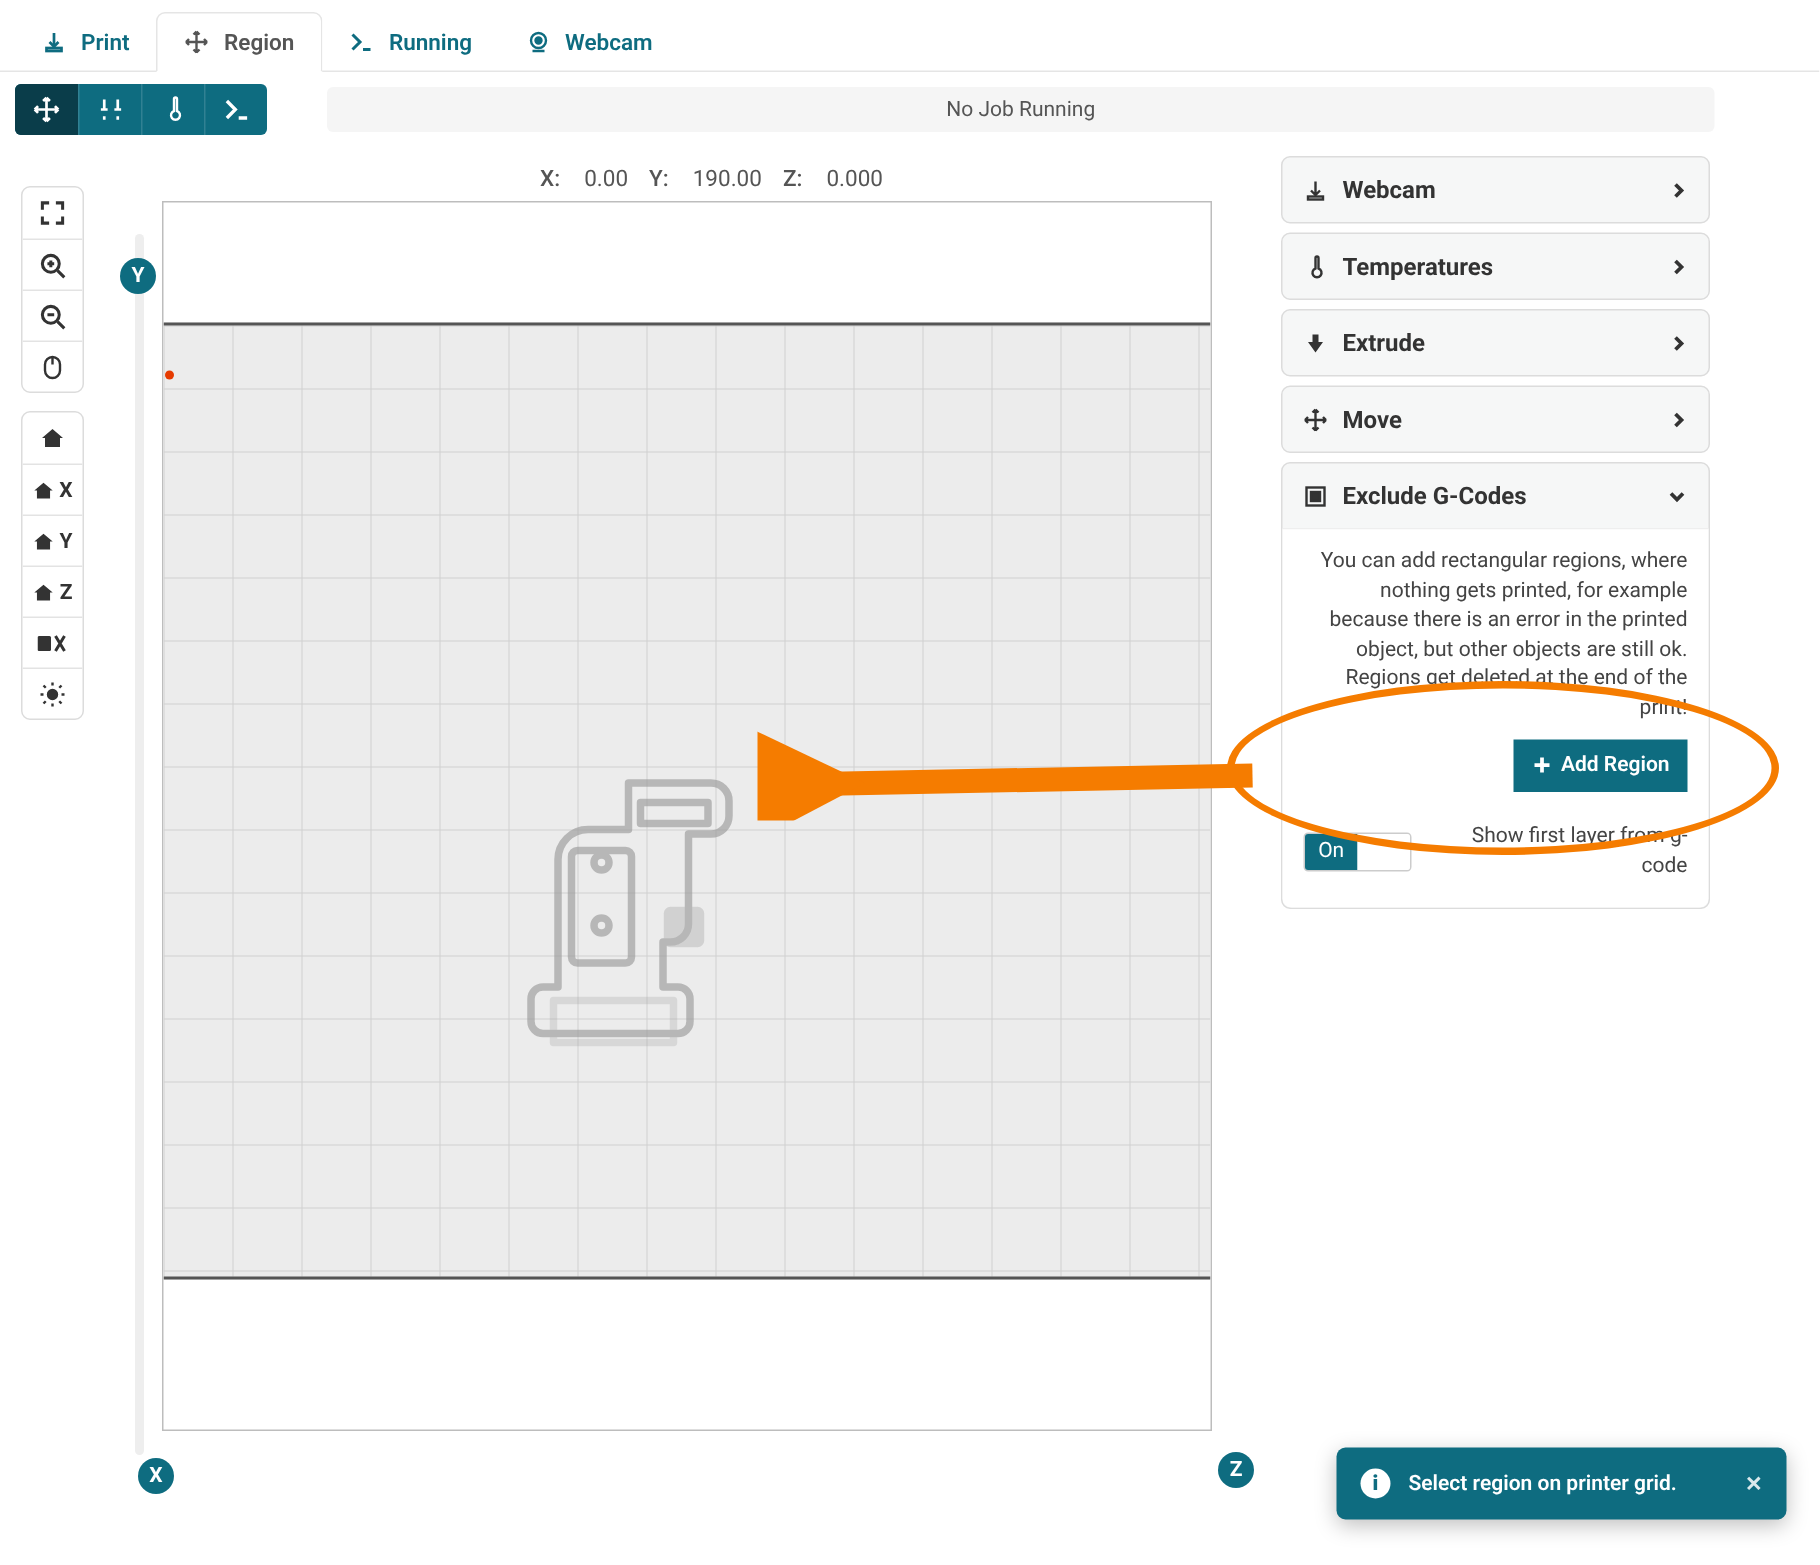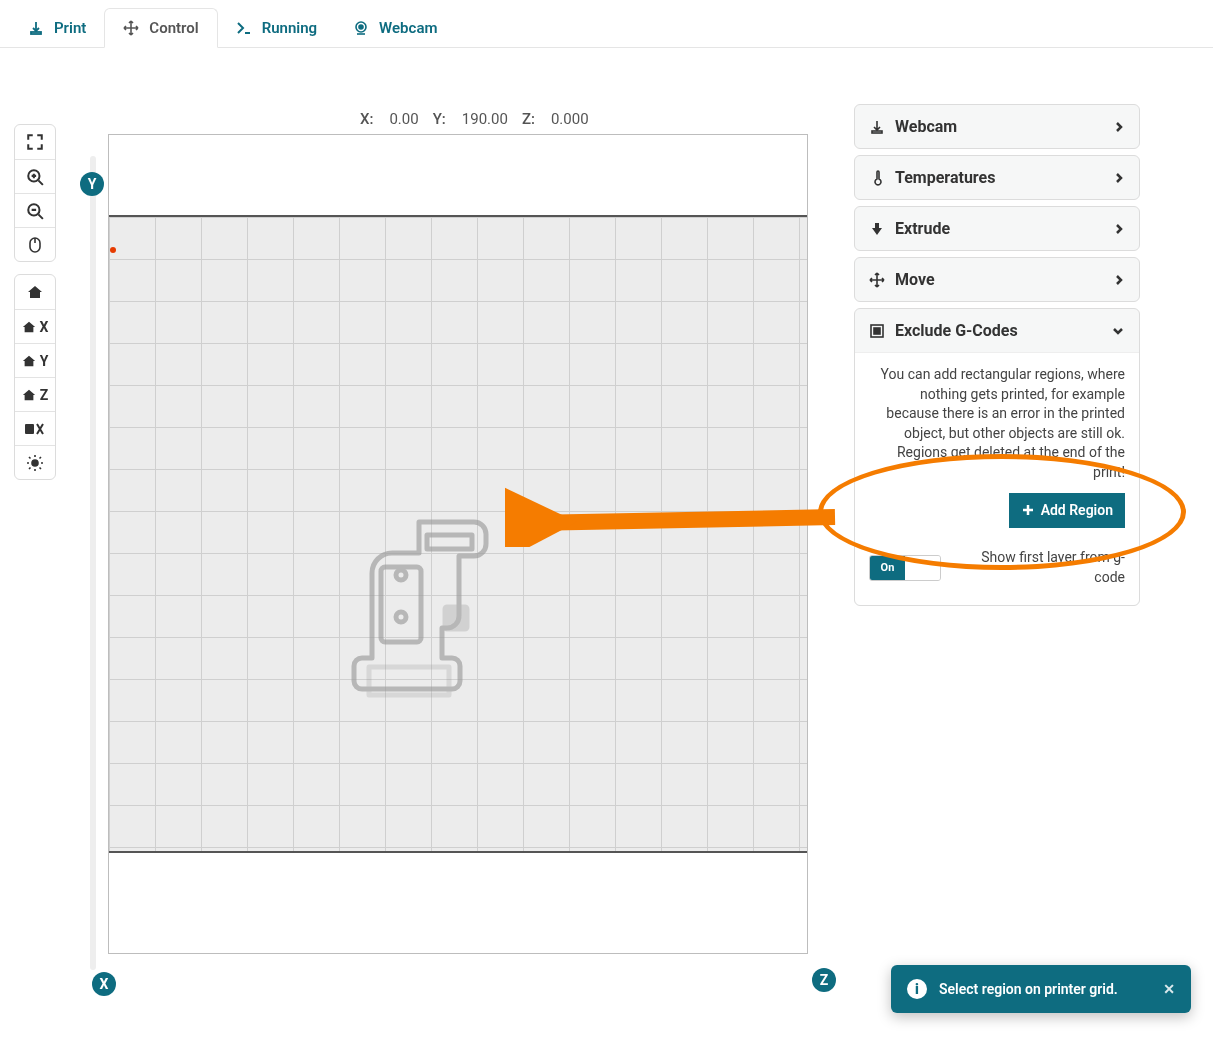--- a/index.html
+++ b/index.html
@@ -51,21 +51,21 @@
   
   .panels { position: absolute; left: 854px; top: 0; width: 286px; display: flex; flex-direction: column; gap: 6px; }
   .panel { border: 1px solid #dcdcdc; border-radius: 6px; background: #f6f7f7; }
   .panel-hd { display: flex; align-items: center; gap: 10px; padding: 12px 14px; font-size: 16px; font-weight: 700; color: #333; cursor: pointer; }
   .panel-hd .chev { margin-left: auto; }
   .panel.open .panel-body { display: block; }
   .panel-body { display: none; padding: 12px 14px 18px; background: #fff; border-top: 1px solid #eee; border-radius: 0 0 6px 6px; font-size: 14px; line-height: 1.4; }
   .btn-add { display: inline-flex; align-items: center; gap: 6px; background: #0e6c80; color: #fff; padding: 8px 12px; border-radius: 0; font-weight: 600; font-size: 14px; margin-top: 10px; cursor: pointer; }
   .toggle-row { display: flex; align-items: center; gap: 10px; margin-top: 20px; }
   .toggle { position: relative; width: 72px; height: 26px; border: 1px solid #ccc; border-radius: 3px; background: #f3f3f3; display: flex; overflow: hidden; cursor: pointer; }
-  .toggle .half { flex: 1; display: flex; align-items: center; justify-content: center; font-size: 11px; font-weight: 700; }
+  .toggle .half { flex: 1; display: flex; align-items: center; justify-content: center; font-size: 14px; font-weight: 400; }
   .toggle .on { background: #0e6c80; color: #fff; }
   .toggle .off { background: #fff; color: #999; }
 
   
   .annot-oval { position: absolute; border: 5px solid #f57c00; border-radius: 50%; pointer-events: none; }
   .annot-arrow { position: absolute; pointer-events: none; }
 
   
   .toast { position: absolute; right: 22px; bottom: 30px; width: 300px; background: #0e6c80; color: #fff; border-radius: 6px; padding: 14px 16px; display: flex; align-items: center; gap: 12px; font-weight: 600; font-size: 14px; box-shadow: 0 4px 14px rgba(0,0,0,0.25); }
   .toast .close { margin-left: auto; cursor: pointer; font-size: 14px; opacity: 0.85; }
@@ -87,21 +87,21 @@
           </svg>
     </span>
     <span>Print</span>
   </div>
   <div class="top-tab active">
     <span class="icon16">
       <svg viewBox="0 0 16 16" fill="none" stroke="#555" stroke-width="1.6">
             <path d="M8 1v14M1 8h14M8 1l-2 2M8 1l2 2M8 15l-2-2M8 15l2-2M1 8l2-2M1 8l2 2M15 8l-2-2M15 8l-2 2"></path>
           </svg>
     </span>
-    <span>Control</span>
+    <span>Region</span>
   </div>
   <div class="top-tab">
     <span class="icon16">
       <svg viewBox="0 0 16 16" fill="none" stroke="#0e6c80" stroke-width="2">
             <path d="M2 3l5 5-5 5M9 13h5"></path>
           </svg>
     </span>
     <span>Running</span>
   </div>
   <div class="top-tab">
@@ -109,20 +109,47 @@
       <svg viewBox="0 0 16 16" fill="none" stroke="#0e6c80" stroke-width="1.6">
             <circle cx="8" cy="7" r="5"></circle>
             <circle cx="8" cy="7" r="2" fill="#0e6c80"></circle>
             <path d="M4 14h8"></path>
           </svg>
     </span>
     <span>Webcam</span>
   </div>
 </div>
 
+<div class="mode-row">
+  <div class="mode-buttons">
+    <div class="mode-btn active">
+      <svg width="18" height="18" viewBox="0 0 16 16" fill="none" stroke="#fff" stroke-width="1.6">
+            <path d="M8 1v14M1 8h14M8 1l-2 2M8 1l2 2M8 15l-2-2M8 15l2-2M1 8l2-2M1 8l2 2M15 8l-2-2M15 8l-2 2"></path>
+          </svg>
+    </div>
+    <div class="mode-btn">
+      <svg width="18" height="18" viewBox="0 0 16 16" fill="none" stroke="#fff" stroke-width="1.6">
+            <path d="M4 2v6M4 14v-2M12 2v6M12 14v-2M2 8h4M10 8h4"></path>
+          </svg>
+    </div>
+    <div class="mode-btn">
+      <svg width="16" height="18" viewBox="0 0 16 18" fill="none" stroke="#fff" stroke-width="1.6">
+            <path d="M8 2v8a3 3 0 1 0 2 0V2a1 1 0 0 0-2 0z"></path>
+          </svg>
+    </div>
+    <div class="mode-btn">
+      <svg width="18" height="18" viewBox="0 0 16 16" fill="none" stroke="#fff" stroke-width="2">
+            <path d="M2 3l5 5-5 5M9 13h5"></path>
+          </svg>
+    </div>
+  </div>
+  <div class="status-bar">
+    <span>No Job Running</span>
+  </div>
+</div>
 
 <div class="main">
 
   <div class="coord-readout">
     <span class="lbl">X:</span>
     <span class="val">0.00</span>
     <span class="lbl">Y:</span>
     <span class="val">190.00</span>
     <span class="lbl">Z:</span>
     <span class="val">0.000</span>

